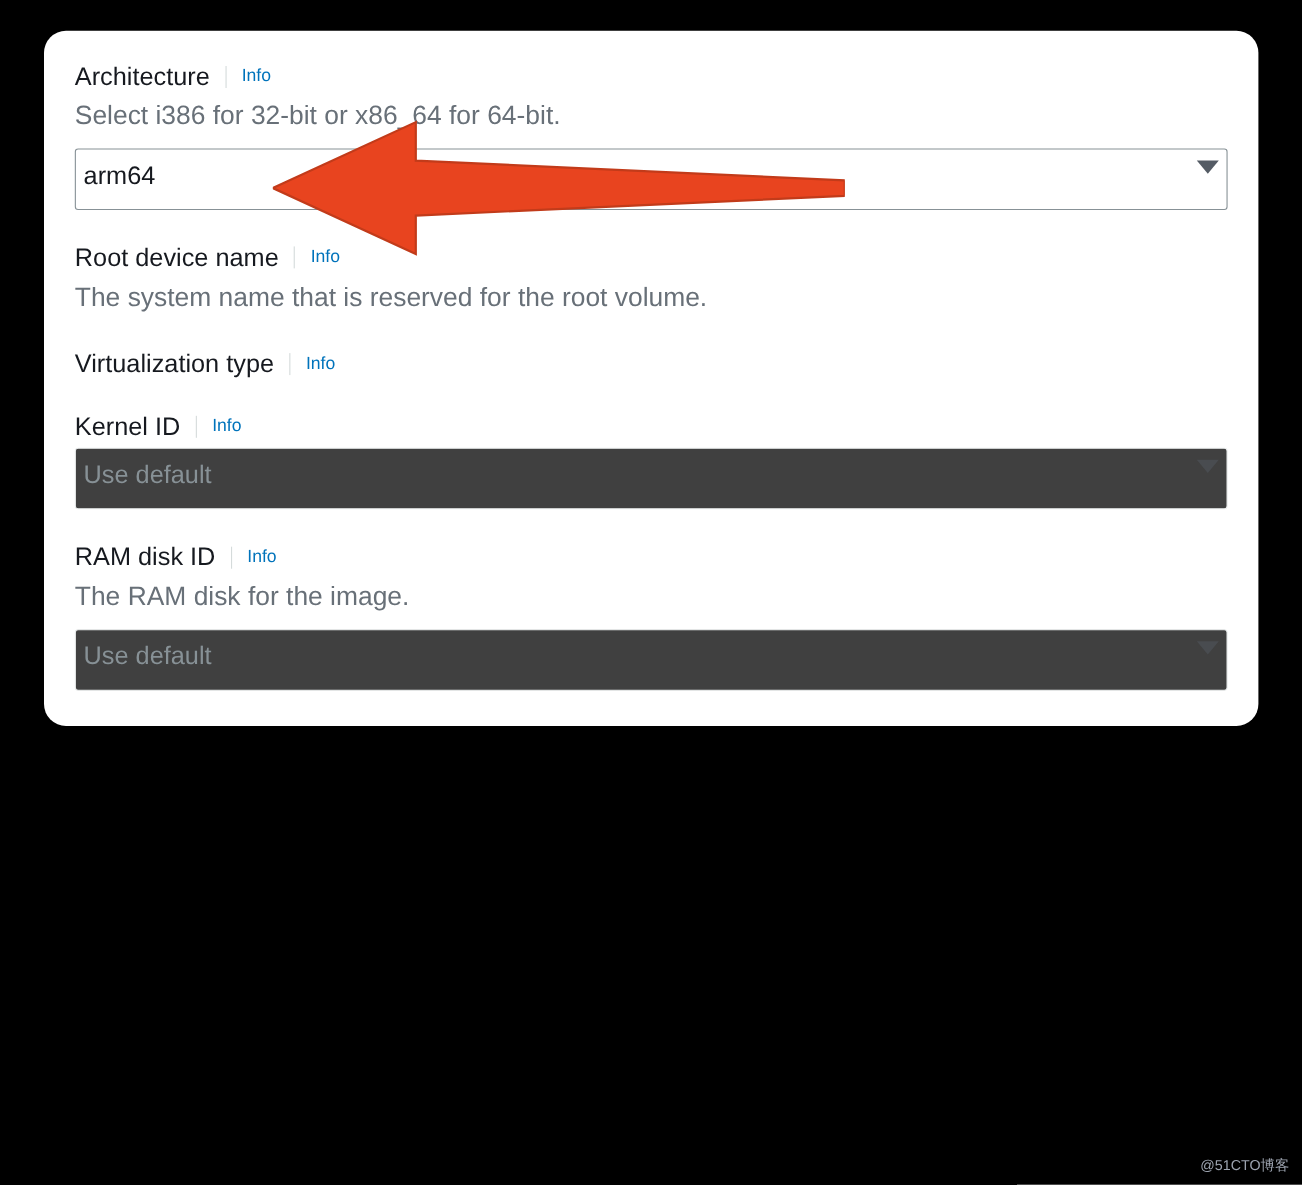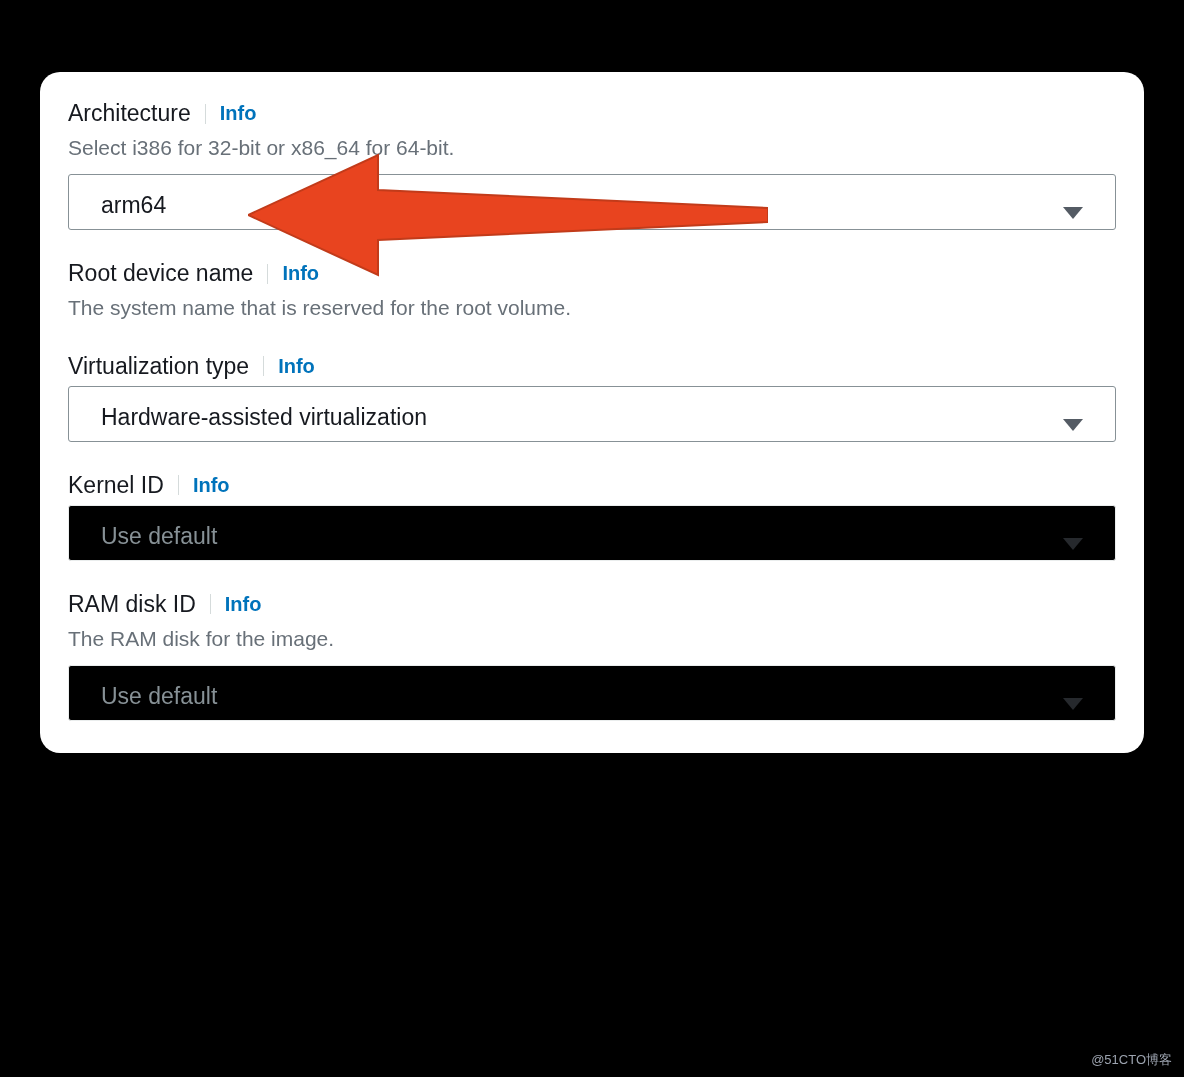--- a/index.html
+++ b/index.html
@@ -9,21 +9,20 @@
       width: 1184px;
       height: 1077px;
       padding: 28px 40px;
       position: relative;
     }
     .panel {
       background: #fff;
       border-radius: 20px;
       padding: 28px 28px 32px 28px;
       width: 100%;
-      margin-top: 44px;
     }
     .field {
       margin-bottom: 30px;
       position: relative;
     }
     .field:last-child { margin-bottom: 0; }
     .label-row {
       display: flex;
       align-items: center;
       gap: 14px;
@@ -33,46 +32,46 @@
       font-size: 23px;
       color: #16191f;
       font-weight: 400;
     }
     .divider {
       width: 1px;
       height: 20px;
       background: #d5dbdb;
     }
     .info-link {
-      font-size: 20px;
-      font-weight: 700;
+      font-size: 16px;
+      font-weight: 400;
       color: #0073bb;
       cursor: pointer;
     }
     .description {
-      font-size: 21px;
+      font-size: 24px;
       color: #687078;
       margin-bottom: 12px;
       line-height: 1.4;
     }
     .select, .input {
       width: 100%;
       border: 1.5px solid #879196;
       border-radius: 3px;
-      padding: 10px 32px;
+      padding: 10px 7px;
       font-size: 23px;
       color: #16191f;
       background: #fff;
       display: flex;
-      align-items: flex-end;
+      align-items: flex-start;
       justify-content: space-between;
       height: 56px;
     }
     .select.disabled {
-      background: #000000;
+      background: #404040;
       border-color: #eaeded;
       color: #879196;
     }
     .select.disabled .chev { opacity: 0.45; }
     .chev {
       width: 0; height: 0;
       border-left: 10px solid transparent;
       border-right: 10px solid transparent;
       border-top: 12px solid #545b64;
     }
@@ -118,24 +117,20 @@
     </div>
     <div class="description">The system name that is reserved for the root volume.</div>
   </div>
 
   <div class="field">
     <div class="label-row">
       <span class="label">Virtualization type</span>
       <span class="divider"></span>
       <span class="info-link">Info</span>
     </div>
-    <div class="select">
-      <span>Hardware-assisted virtualization</span>
-      <span class="chev"></span>
-    </div>
   </div>
 
   <div class="field">
     <div class="label-row">
       <span class="label">Kernel ID</span>
       <span class="divider"></span>
       <span class="info-link">Info</span>
     </div>
     <div class="select disabled">
       <span>Use default</span>

